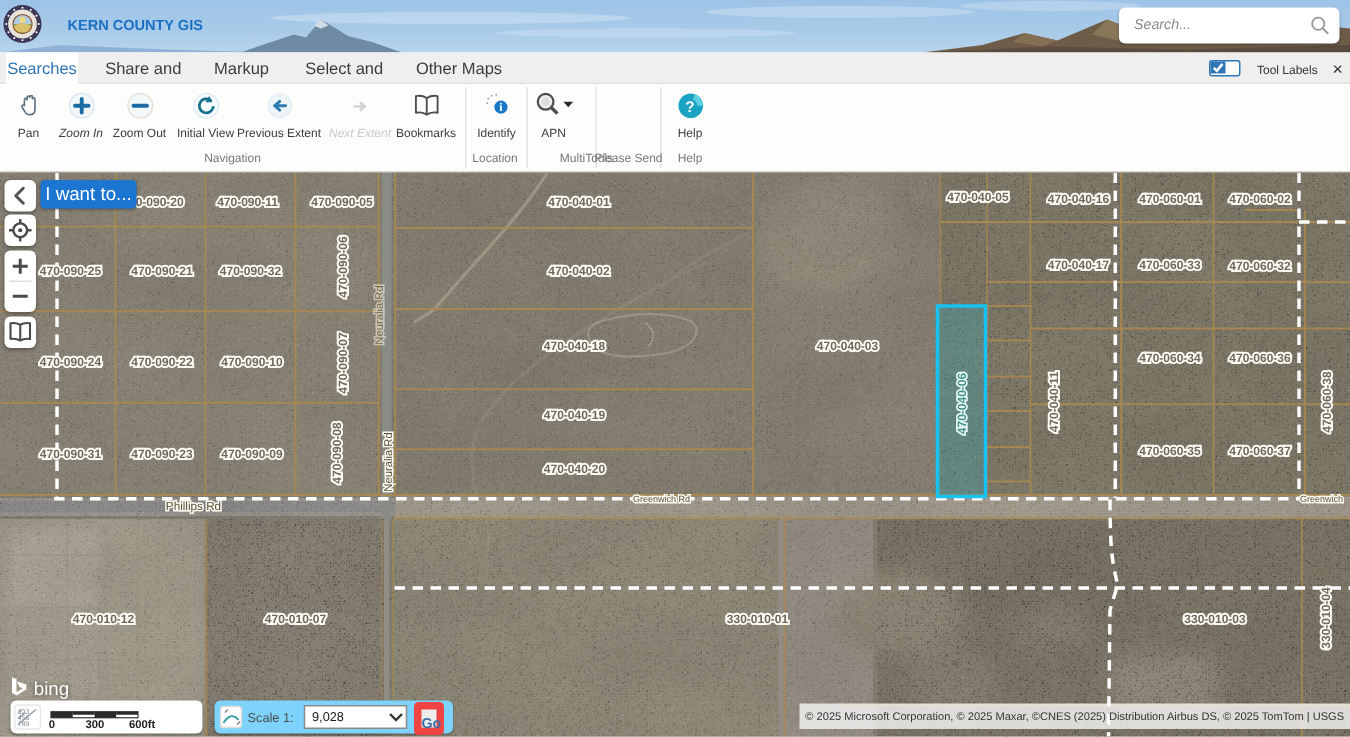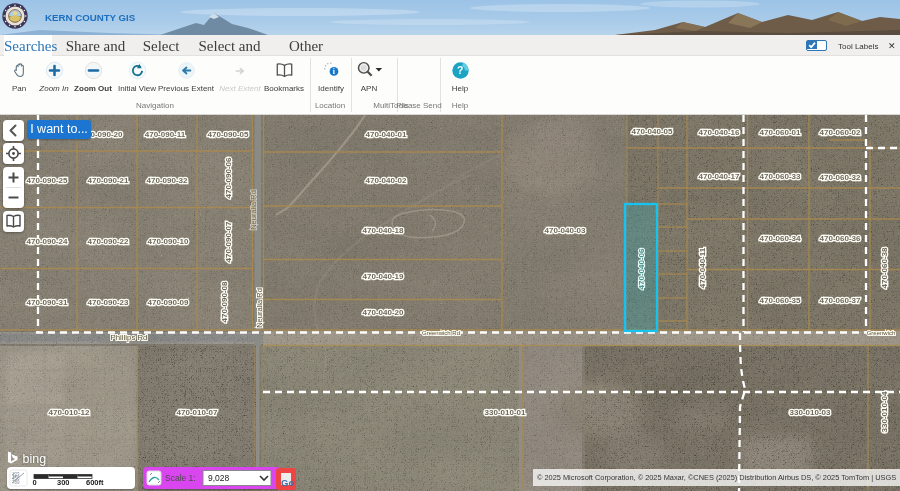--- a/index.html
+++ b/index.html
@@ -8,21 +8,21 @@
 
 
 #header { position:absolute; top:0; left:0; width:900px; height:45px; overflow:hidden; }
 #header > svg.bgscene { position:absolute; top:0; left:0; }
 #title { position:absolute; left:45px; top:12px; font-size:9.7px; font-weight:bold; color:#1d6fc1; letter-spacing:0; }
 #searchbox { position:absolute; left:746px; top:5px; width:147px; height:24px; background:#fff; border-radius:4px; box-shadow:0 1px 2px rgba(0,0,0,0.25); }
 #searchbox .ph { position:absolute; left:10px; top:6px; font-size:9.5px; font-style:italic; color:#8a8a8a; }
 
 
 #tabbar { position:absolute; top:35px; left:0; width:900px; height:21px; background:#f0efed; border-bottom:1px solid #e3e1df; }
-.tab { position:absolute; top:0; height:21px; line-height:22px; font-size:15px; color:#3c3c3c; text-align:center;font-family:Liberation Serif, serif; }
+.tab { position:absolute; top:0; height:21px; line-height:22px; font-size:11px; color:#3c3c3c; text-align:center; }
 .tab.active { background:#fff; color:#2e76b5; }
 #toggle { position:absolute; left:806px; top:5px; width:21px; height:11px; border:1.5px solid #2e76b5; border-radius:2px; background:#fff; }
 #toggle .on { position:absolute; left:0; top:0; width:10px; height:8px; background:#2e76b5; }
 #tlText { position:absolute; left:838px; top:7px; font-size:8px; color:#333; }
 #tlX { position:absolute; left:888px; top:6px; font-size:9px; color:#333; }
 
 
 #toolbar { position:absolute; top:56px; left:0; width:900px; height:59px; background:#fdfdfc; border-bottom:1px solid #d9d7d5; }
 .tbtn { position:absolute; top:2px; width:90px; text-align:center; transform:translateX(-45px); }
 .tbtn .ic { height:25px; display:flex; align-items:center; justify-content:center; }
@@ -39,21 +39,21 @@
 .mapbtn { position:absolute; background:#fff; border-radius:4px; box-shadow:0 1px 3px rgba(0,0,0,0.35); color:#4a4a4a; text-align:center; }
 #btnBack { left:3px; top:5px; width:21px; height:21px; }
 #btnIwant { position:absolute; left:27px; top:5px; width:64px; height:19px; background:#1b75d1; border-radius:3px; color:#fff; font-size:12.5px; text-align:center; line-height:18px; box-shadow:0 1px 2px rgba(0,0,0,0.3); }
 #btnLoc { left:3px; top:28px; width:21px; height:21px; }
 #btnZoom { left:3px; top:52px; width:21px; height:41px; }
 #btnBook { left:3px; top:96px; width:21px; height:21px; }
 
 
 #bing { position:absolute; left:6px; top:336px; color:#fff; font-size:12.5px; text-shadow:0 0 3px rgba(0,0,0,0.55); }
 #scalebox { position:absolute; left:7px; top:352px; width:128px; height:22px; background:#fff; border-radius:4px; box-shadow:0 1px 2px rgba(0,0,0,0.3); }
-#scalesel { position:absolute; left:143px; top:352px; width:138px; height:22px; background:#d946ef; border-radius:4px; box-shadow:0 1px 2px rgba(0,0,0,0.3); }
+#scalesel { position:absolute; left:143px; top:352px; width:159px; height:22px; background:#7dd3fc; border-radius:4px; box-shadow:0 1px 2px rgba(0,0,0,0.3); }
 #copyright { position:absolute; left:533px; top:354px; width:367px; height:17px; background:rgba(255,255,255,0.75); font-size:7.4px; color:#333; line-height:17px; text-align:center; white-space:nowrap; }
 </style>
 </head>
 <body>
 <div id="app">
 
 <div id="header">
 <svg class="bgscene" width="900" height="35" viewBox="0 0 900 35">
   <defs>
     <linearGradient id="sky" x1="0" y1="0" x2="0" y2="1">
@@ -94,26 +94,33 @@
           <circle cx="20.5" cy="25.3" r="0.7"></circle>
     <circle cx="15" cy="26.8" r="0.7"></circle>
           <circle cx="9.5" cy="25.3" r="0.7"></circle>
           <circle cx="5.7" cy="21.5" r="0.7"></circle>
     <circle cx="4.2" cy="16" r="0.7"></circle>
           <circle cx="5.7" cy="10.5" r="0.7"></circle>
           <circle cx="9.5" cy="6.7" r="0.7"></circle>
   </g>
 </svg>
 <div id="title">KERN COUNTY GIS</div>
+<div id="searchbox">
+  <span class="ph">Search...</span>
+  <svg width="14" height="14" viewBox="0 0 18 18" style="position:absolute;right:6px;top:5px;">
+    <circle cx="7.5" cy="7.5" r="5.2" fill="none" stroke="#9a9a9a" stroke-width="1.6"></circle>
+    <line x1="11.5" y1="11.5" x2="16" y2="16" stroke="#9a9a9a" stroke-width="1.8"></line>
+  </svg>
+</div>
 </div>
 
 <div id="tabbar">
   <div class="tab active" style="left:4px; width:48px;">Searches</div>
   <div class="tab" style="left:57px; width:77px;">Share and Share</div>
-  <div class="tab" style="left:140px; width:42px;">Select</div>
+  <div class="tab" style="left:140px; width:42px;">Markup</div>
   <div class="tab" style="left:188px; width:83px;">Select and Analyze</div>
   <div class="tab" style="left:277px; width:58px;">Other Maps</div>
   <div id="toggle">
         <div class="on">
           <svg width="10" height="8" viewBox="0 0 10 8" style="display:block">
             <path d="M2.2,4.2 L4.2,6.2 L8,1.6" fill="none" stroke="#fff" stroke-width="1.7"></path>
           </svg>
         </div>
       </div>
   <div id="tlText">Tool Labels</div>
@@ -133,21 +140,21 @@
   <div class="tbtn" style="left:54px;font-style:italic;">
         <div class="ic">
     <svg width="19" height="19" viewBox="0 0 22 22">
             <circle cx="11" cy="11" r="9.5" fill="#f2f7fa" stroke="#d8e6f0" stroke-width="1"></circle>
             <path d="M11,5.8 L11,16.2 M5.8,11 L16.2,11" stroke="#1d6ba5" stroke-width="3" stroke-linecap="round"></path>
           </svg>
   </div>
         <div class="lb">Zoom In</div>
       </div>
 
-  <div class="tbtn" style="left:93px;font-weight:bold;">
+  <div class="tbtn" style="left:93px;">
         <div class="ic">
     <svg width="19" height="19" viewBox="0 0 22 22">
             <circle cx="11" cy="11" r="9.5" fill="#f2f7fa" stroke="#e6dcd2" stroke-width="1"></circle>
             <path d="M5.8,11 L16.2,11" stroke="#1d6ba5" stroke-width="3" stroke-linecap="round"></path>
           </svg>
   </div>
         <div class="lb">Zoom Out</div>
       </div>
 
   <div class="tbtn" style="left:137px;">

